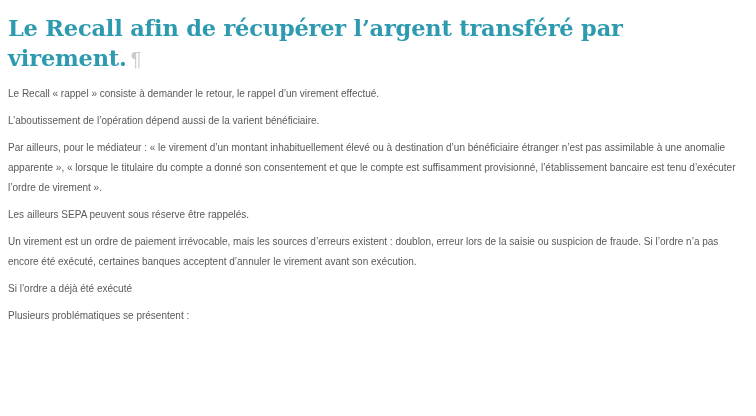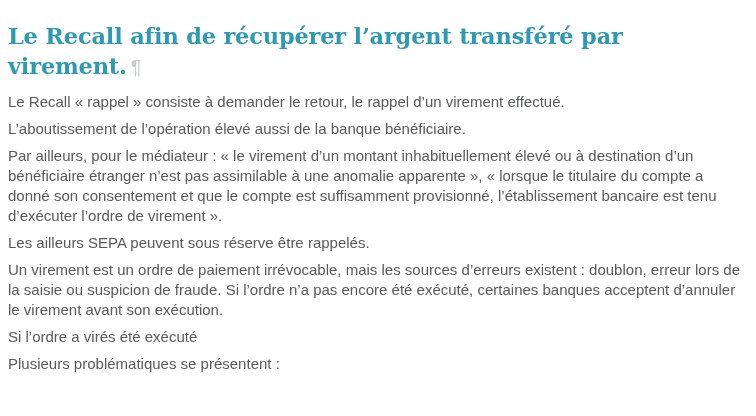--- a/index.html
+++ b/index.html
@@ -15,46 +15,46 @@
     font-family:"Liberation Sans",sans-serif;
   }
   .page{padding:5px 8px 0 8px;}
   .article-title{
     font-family:"DejaVu Serif","Liberation Serif",serif;
     font-weight:700;
     font-size:22.5px;
     line-height:30px;
     color:var(--title-color);
     letter-spacing:-0.2px;
-    margin:16px 0 10px 0;
+    margin:8px 0 10px 0;
   }
   .pilcrow{
     color:var(--pilcrow-color);
     font-family:"Liberation Sans",sans-serif;
     font-weight:400;
     font-size:20px;
     margin-left:4px;
   }
   .para{
-    font-size:15px;
+    font-size:10px;
     line-height:20px;
     color:var(--body-color);
     margin:0 0 7px 0;
     max-width:752px;
   }
 </style>
 </head>
 <body>
 
 <div class="page">
   <h1 class="article-title"><span>Le Recall afin de récupérer l’argent transféré par virement.</span><span class="pilcrow">¶</span></h1>
 
   <div>
       <p class="para">Le Recall « rappel » consiste à demander le retour, le rappel d’un virement effectué.</p>
-      <p class="para">L’aboutissement de l’opération élevé aussi de la banque bénéficiaire.</p>
+      <p class="para">L’aboutissement de l’opération dépend aussi de la varient bénéficiaire.</p>
       <p class="para">Par ailleurs, pour le médiateur : « le virement d’un montant inhabituellement élevé ou à destination d’un bénéficiaire étranger n’est pas assimilable à une anomalie apparente », « lorsque le titulaire du compte a donné son consentement et que le compte est suffisamment provisionné, l’établissement bancaire est tenu d’exécuter l’ordre de virement ».</p>
       <p class="para">Les ailleurs SEPA peuvent sous réserve être rappelés.</p>
       <p class="para">Un virement est un ordre de paiement irrévocable, mais les sources d’erreurs existent : doublon, erreur lors de la saisie ou suspicion de fraude. Si l’ordre n’a pas encore été exécuté, certaines banques acceptent d’annuler le virement avant son exécution.</p>
-      <p class="para">Si l’ordre a virés été exécuté</p>
+      <p class="para">Si l’ordre a déjà été exécuté</p>
       <p class="para">Plusieurs problématiques se présentent :</p>
     </div>
 
 </div>
 
 </body></html>

